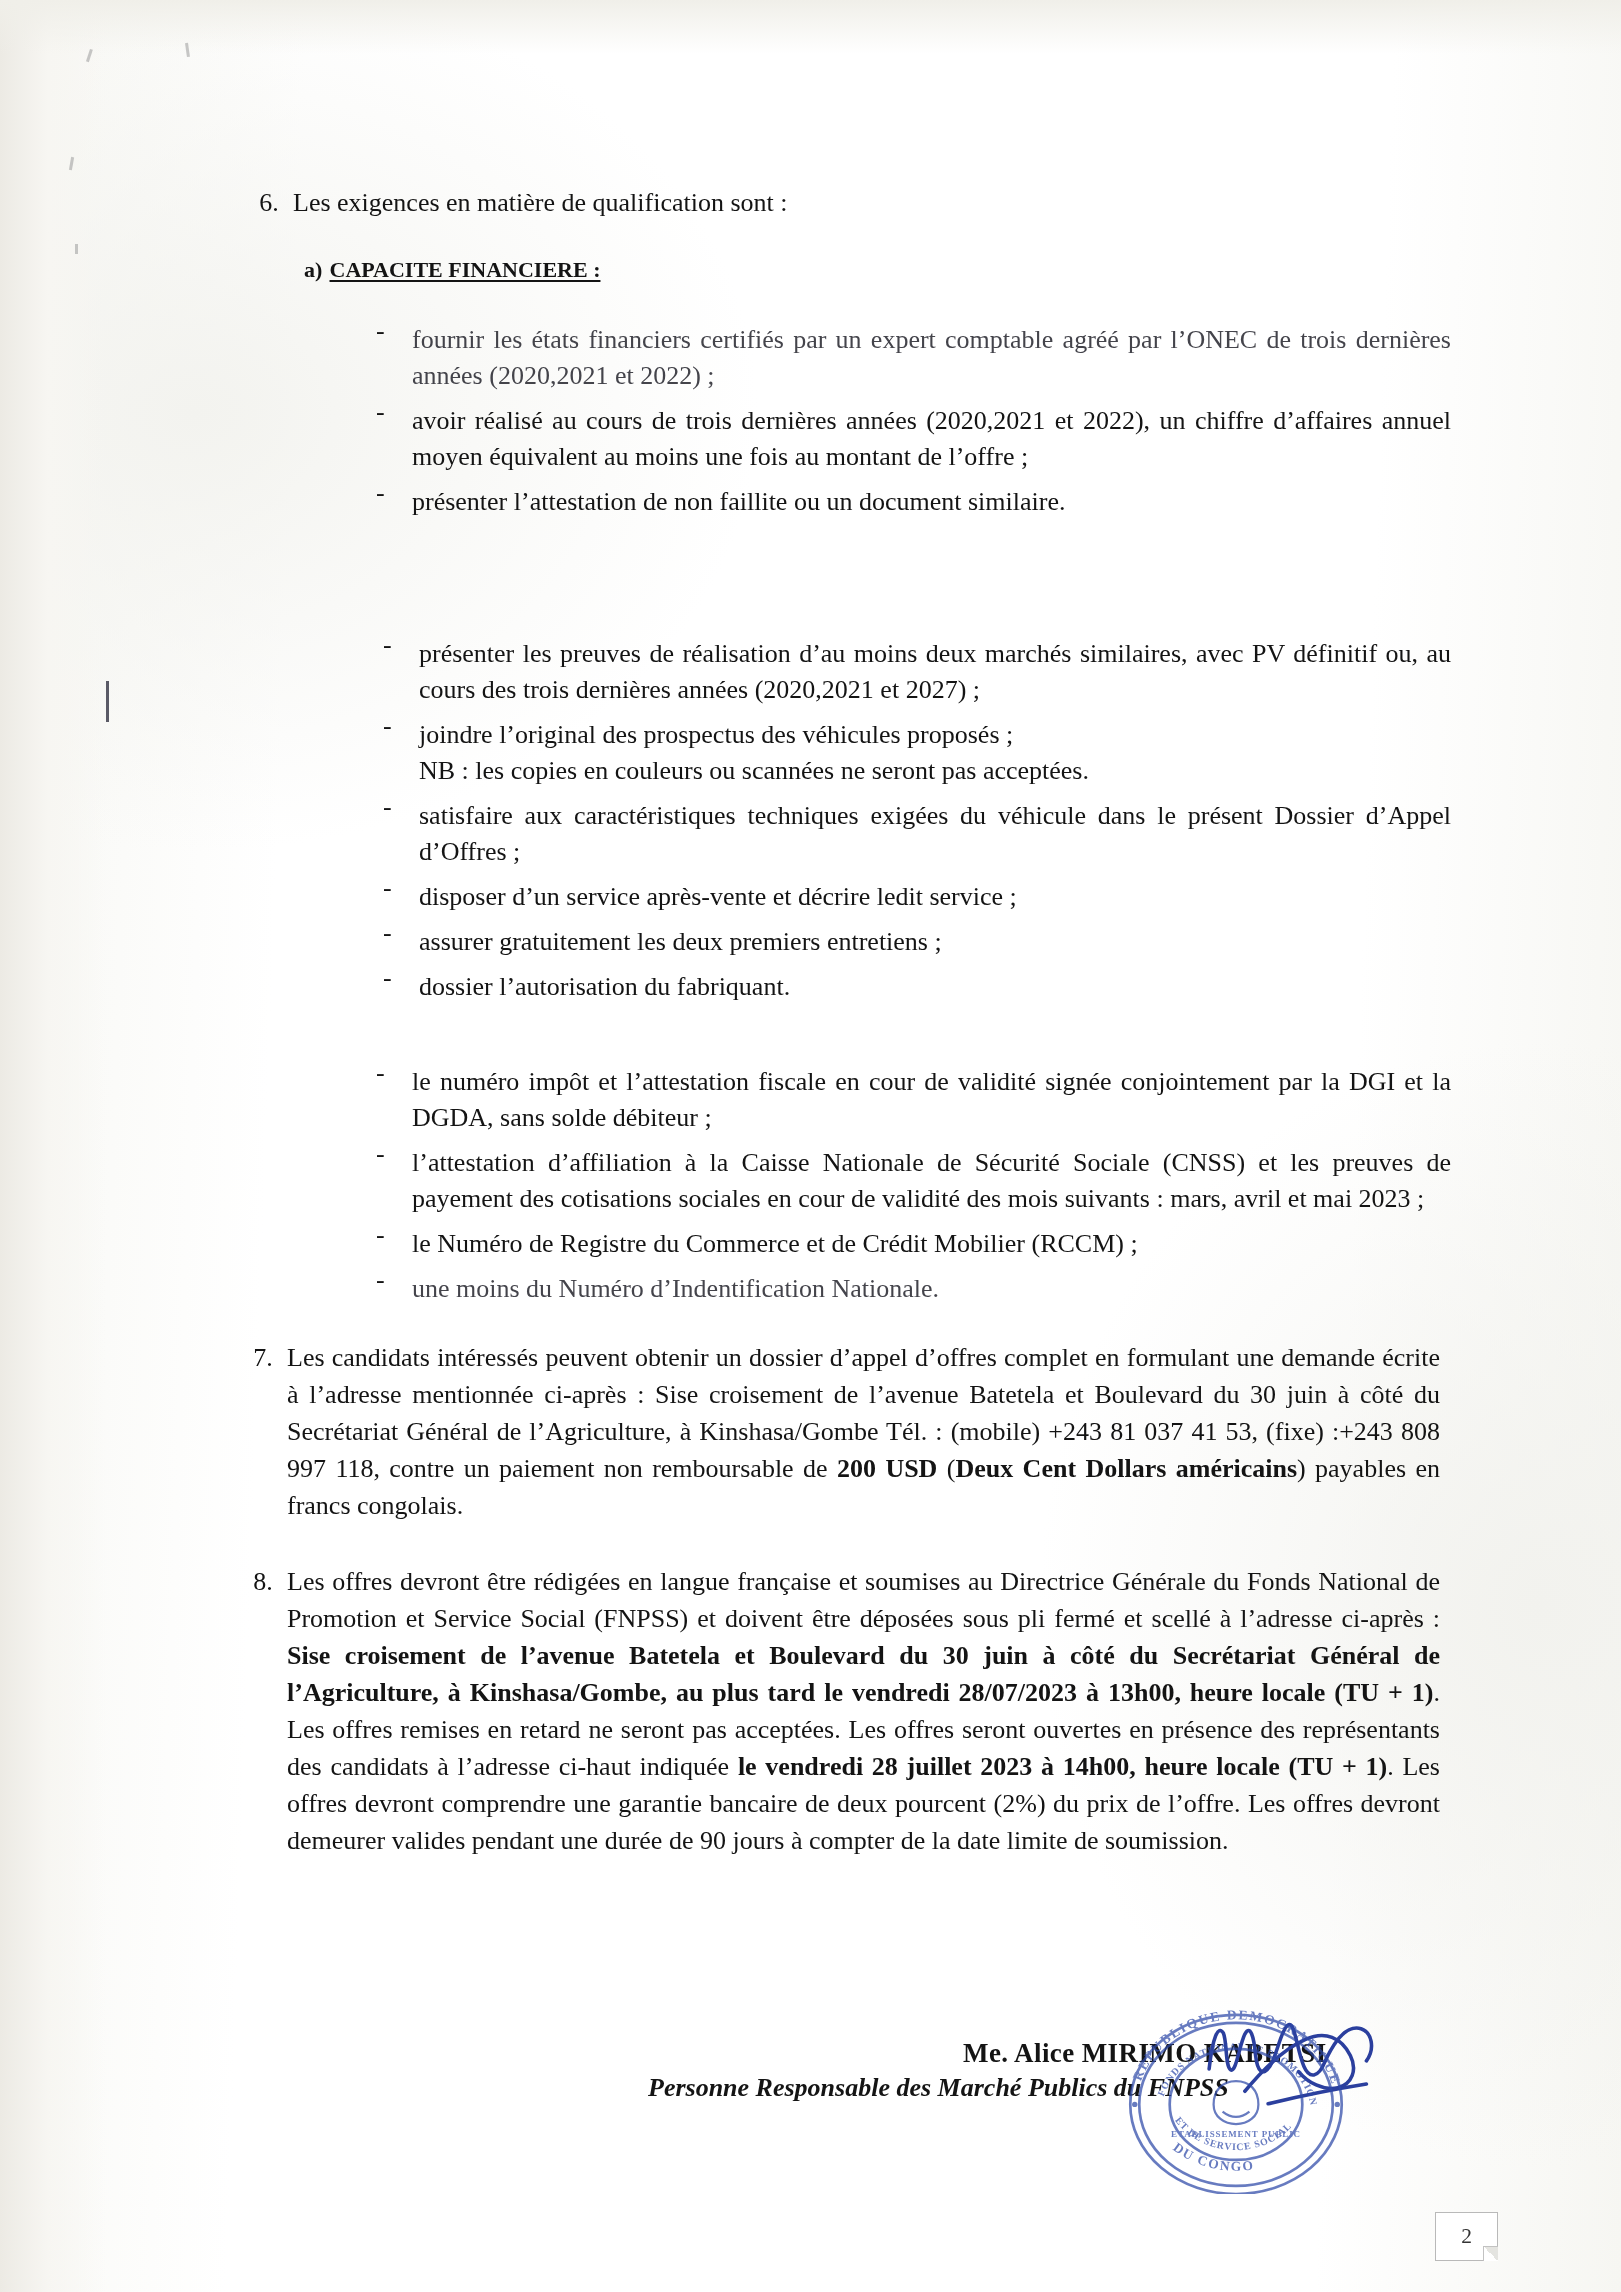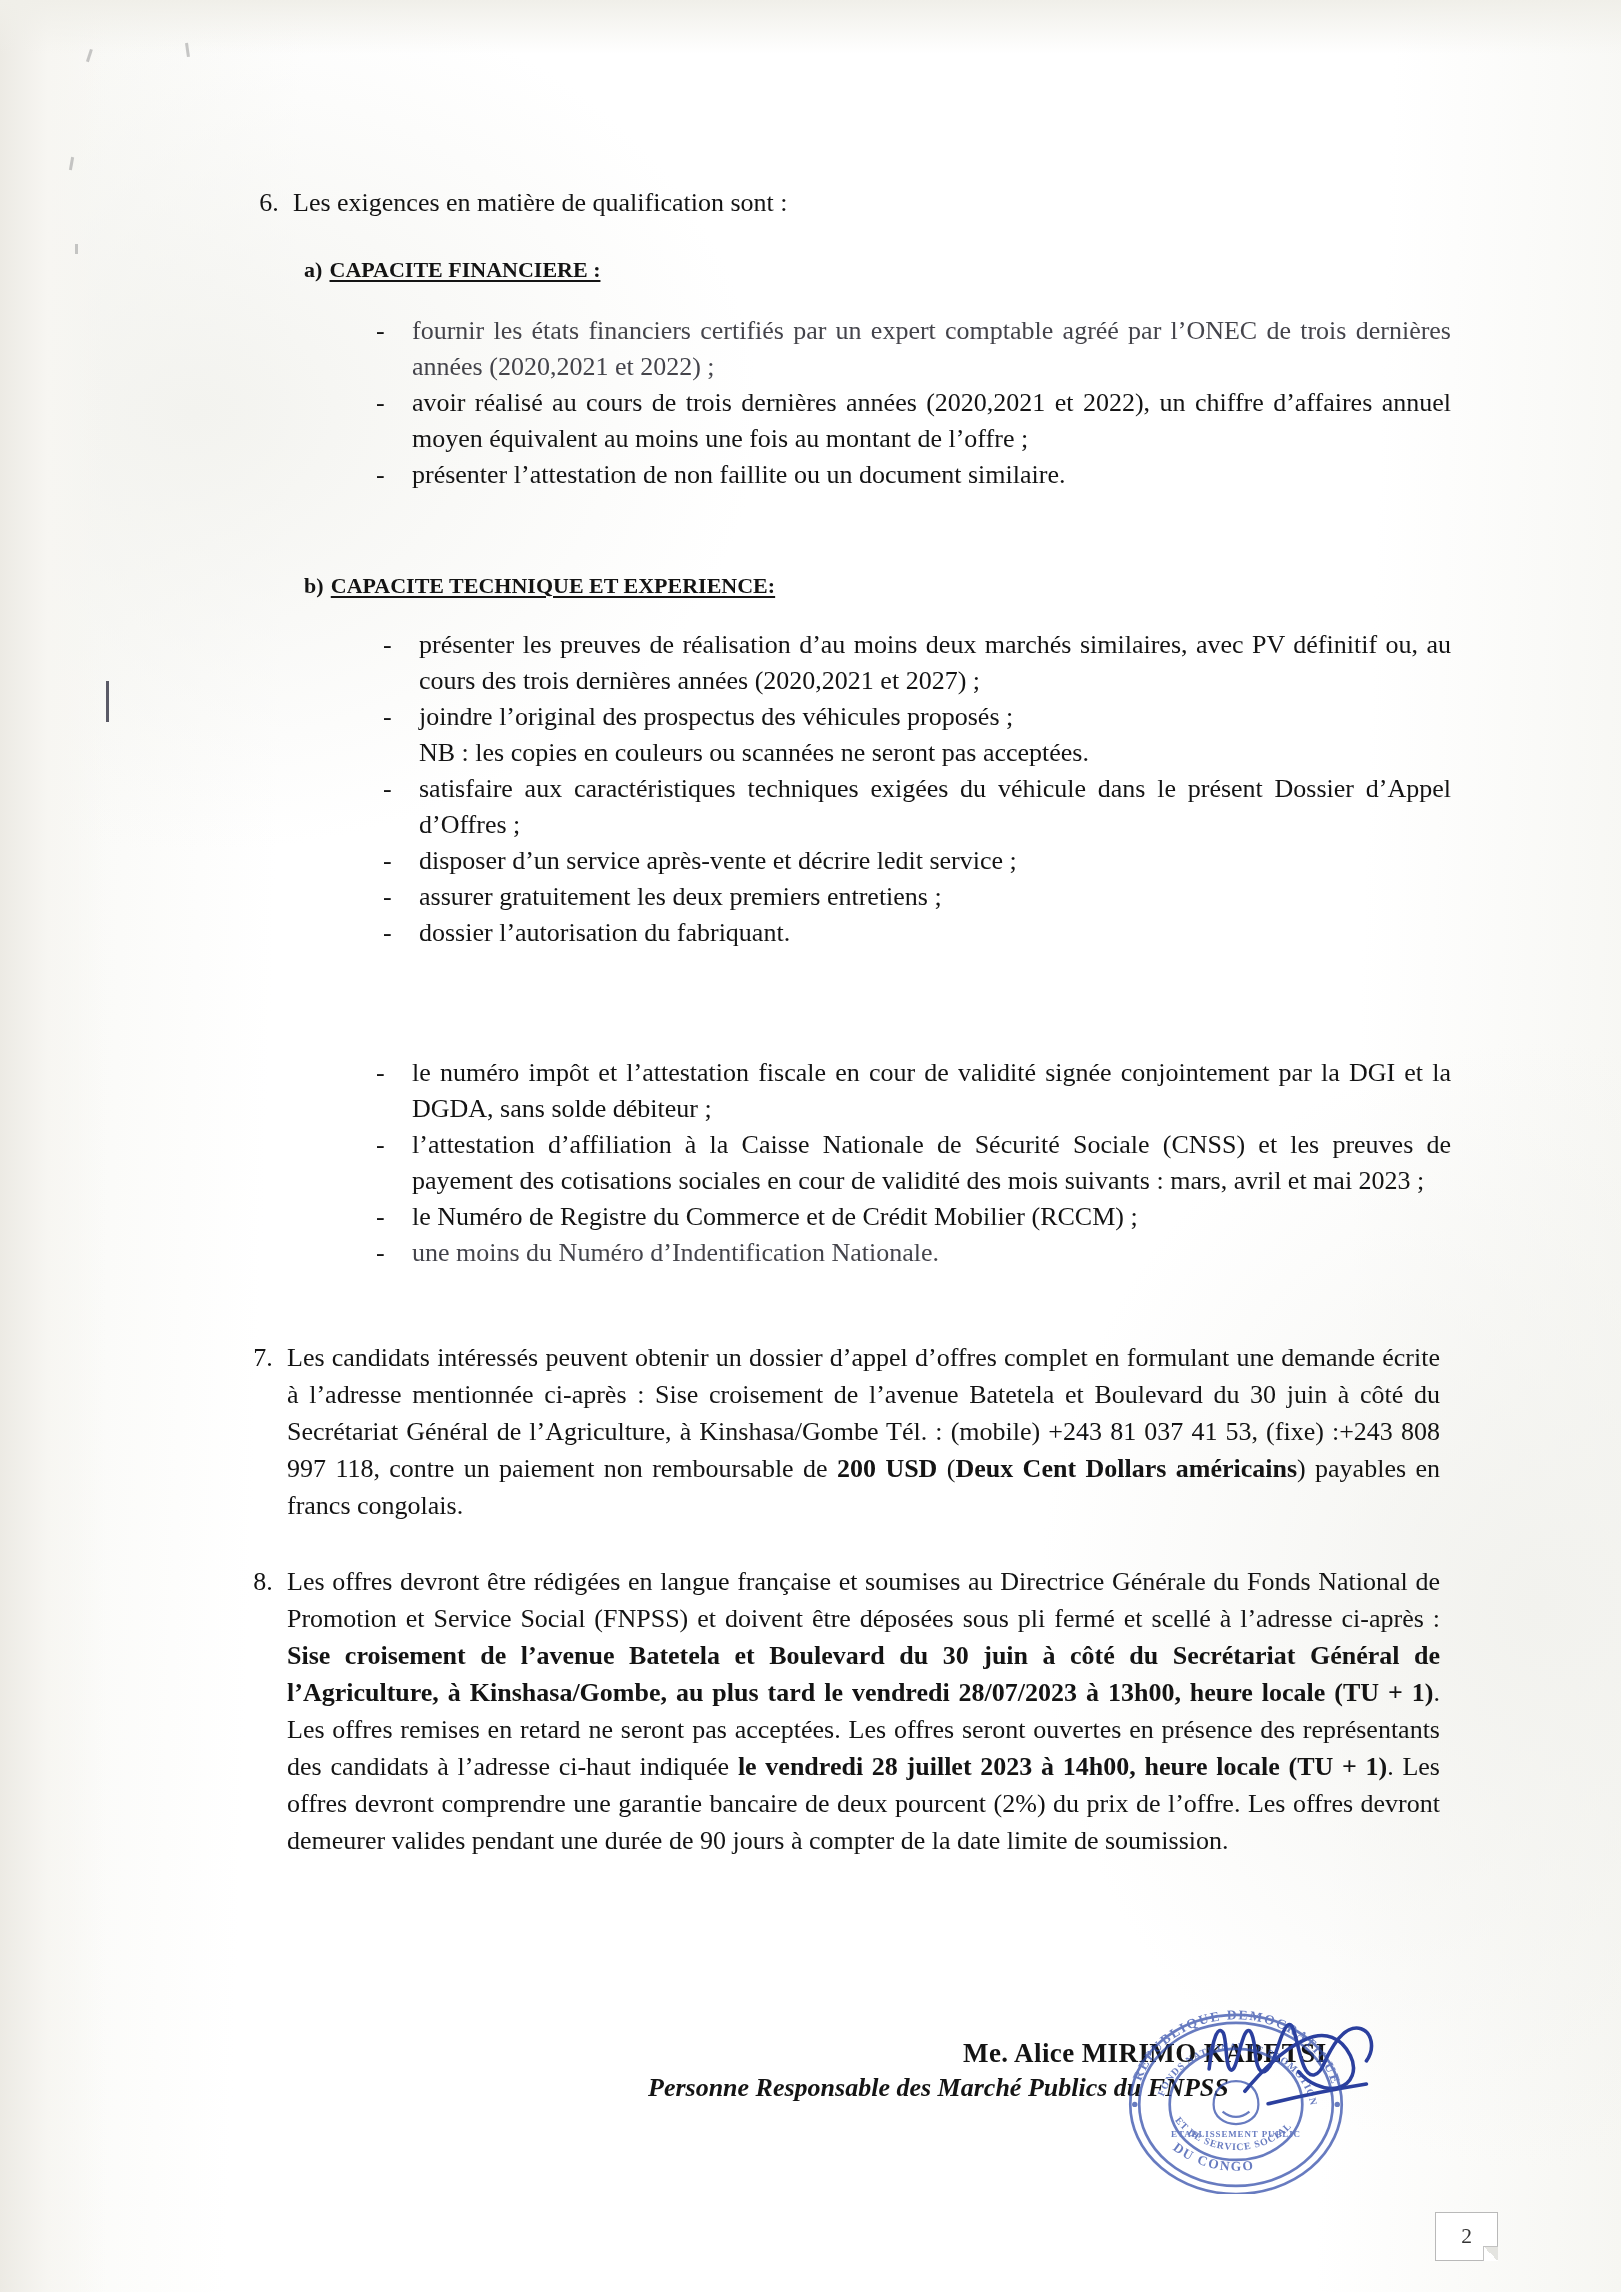--- a/index.html
+++ b/index.html
@@ -92,20 +92,21 @@
     margin-bottom: 0;
     text-align: justify;
   }
   ul.bullets li .dash {
     flex: 0 0 36px;
     width: 36px;
   }
   ul.bullets li .txt {
     flex: 1;
     text-align: justify;
+    margin-top: 9px;
   }
   .faded {
     color: #2b2b33;
     opacity: .88;
   }
   .bold { font-weight: bold; }
 
   
   .sig-name {
     position: absolute;
@@ -195,23 +196,20 @@
       <li>
         <span class="dash">-</span>
         <span class="txt">avoir réalisé au cours de trois dernières années (2020,2021 et 2022), un chiffre d’affaires annuel moyen équivalent au moins une fois au montant de l’offre ;</span>
       </li>
       <li>
         <span class="dash">-</span>
         <span class="txt">présenter l’attestation de non faillite ou un document similaire.</span>
       </li>
     </ul>
 
-    <div class="section-head" style="left:304px;top:569px;">
-      <span class="letter">b)</span><span class="title">CAPACITE TECHNIQUE ET EXPERIENCE:</span>
-    </div>
 
     <ul class="bullets" style="left:383px;top:627px;width:1068px;">
       <li>
         <span class="dash">-</span>
         <span class="txt">présenter les preuves de réalisation d’au moins deux marchés similaires, avec PV définitif ou, au cours des trois dernières années (2020,2021 et 2027) ;</span>
       </li>
       <li>
         <span class="dash">-</span>
         <span class="txt" style="white-space:pre-line;">joindre l’original des prospectus des  véhicules proposés ;
 NB : les copies en couleurs ou scannées ne seront pas acceptées.</span>

